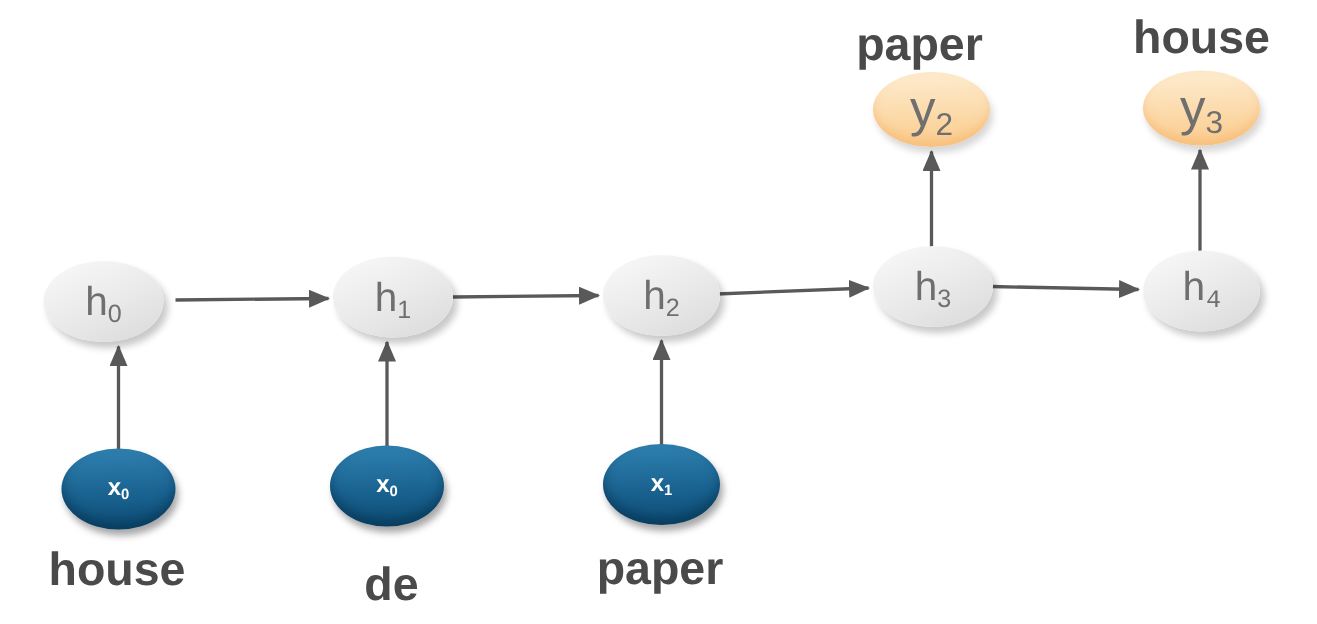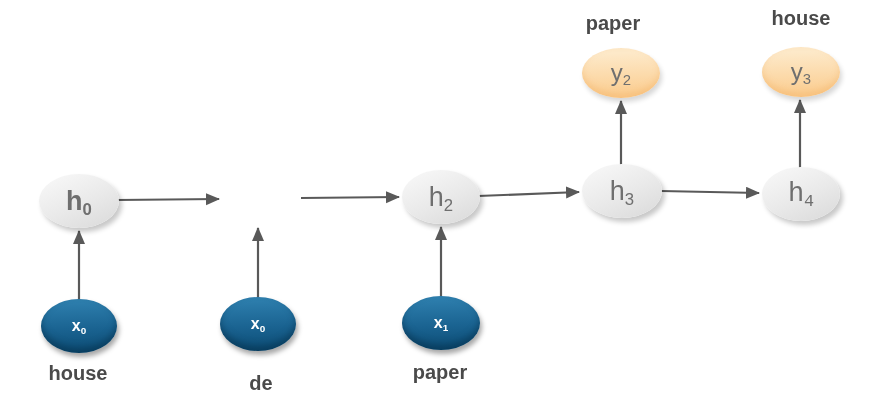--- a/index.html
+++ b/index.html
@@ -56,32 +56,32 @@
     color: var(--x-text, #ffffff);
     font-weight: bold;
     font-size: 16px;
   }
   .node.y {
     background: linear-gradient(178deg,
       var(--node-orange-light, #fde9c9) 12%,
       var(--node-orange, #fbce92) 90%);
     box-shadow: 2px 4px 5px rgba(0,0,0,0.16), inset 0 -4px 6px rgba(240,170,90,0.35);
     color: var(--node-text, #6f6f6f);
-    font-size: 24px;
+    font-size: 34px;
   }
   .node sub {
     font-size: 0.62em;
     line-height: 0;
     vertical-align: -0.28em;
   }
   .word {
     position: absolute;
     transform: translateX(-50%);
     font-weight: bold;
-    font-size: 20px;
+    font-size: 31px;
     color: var(--word-text, #4a4a4a);
     white-space: nowrap;
   }
 </style>
 </head>
 <body>
 
 <div class="canvas">
 
   <svg class="arrows" viewBox="0 0 878 416" xmlns="http://www.w3.org/2000/svg">
@@ -94,22 +94,25 @@
     <line class="arrow" x1="301" y1="198" x2="399" y2="197" marker-end="url(#ah)"></line>
     <line class="arrow" x1="478" y1="196" x2="579" y2="192" marker-end="url(#ah)"></line>
     <line class="arrow" x1="661" y1="191" x2="759" y2="193" marker-end="url(#ah)"></line>
     <line class="arrow" x1="79" y1="302" x2="79" y2="231" marker-end="url(#ah)"></line>
     <line class="arrow" x1="258" y1="300" x2="258" y2="228" marker-end="url(#ah)"></line>
     <line class="arrow" x1="441" y1="299" x2="441" y2="227" marker-end="url(#ah)"></line>
     <line class="arrow" x1="621" y1="166" x2="621" y2="101" marker-end="url(#ah)"></line>
     <line class="arrow" x1="800" y1="169" x2="800" y2="100" marker-end="url(#ah)"></line>
   </svg>
 
-  <div class="node h" style="left:39px;  top:174px; width:80px; height:54px;font-weight:bold;">
+  <div class="node h" style="left:29px;  top:174px; width:80px; height:54px;">
     <span><span>h</span><sub>0</sub></span>
+  </div>
+  <div class="node h" style="left:222px; top:171px; width:80px; height:54px;">
+    <span><span>h</span><sub>1</sub></span>
   </div>
   <div class="node h" style="left:402px; top:170px; width:78px; height:54px;">
     <span><span>h</span><sub>2</sub></span>
   </div>
   <div class="node h" style="left:582px; top:164px; width:80px; height:54px;">
     <span><span>h</span><sub>3</sub></span>
   </div>
   <div class="node h" style="left:762px; top:167px; width:78px; height:54px;font-family:Liberation Mono, monospace;">
     <span><span>h</span><sub>4</sub></span>
   </div>

